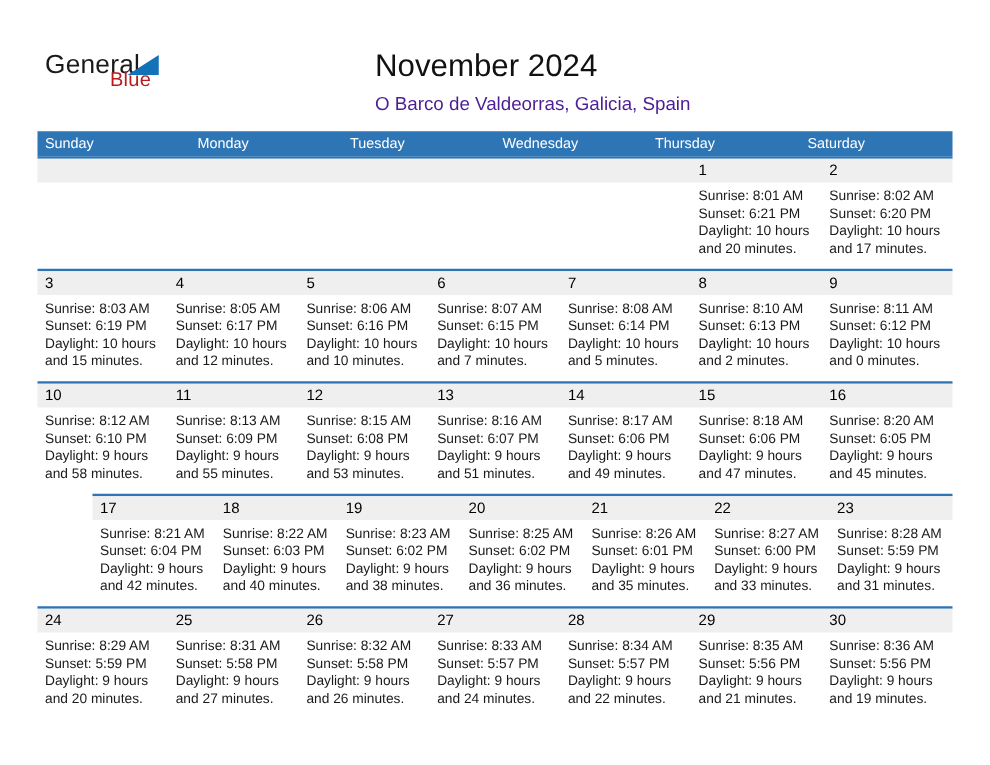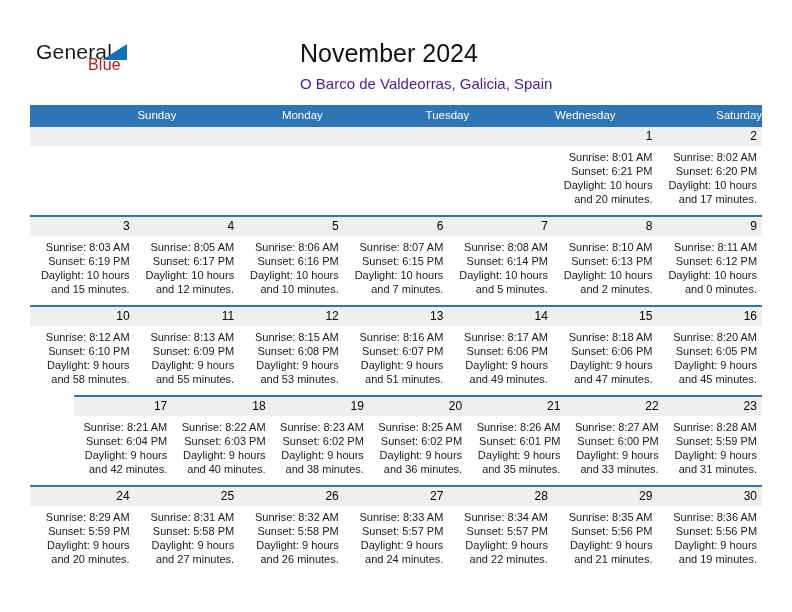--- a/index.html
+++ b/index.html
@@ -14,21 +14,21 @@
   .logo-triangle {
     position:absolute; left:66px; top:4px; width:0; height:0;
     border-bottom:16px solid #1371B8; border-left:25px solid transparent;
   }
   .logo-blue { position:absolute; left:52px; top:16px; font-size:16px; color:#b91c1c; letter-spacing:0.2px; }
   
   .titles { position:absolute; left:300px; right:16px; top:38px; text-align:left; }
   .title { font-size:25px; color:#111111; line-height:30px; }
   .subtitle { font-size:15px; color:#4c1d95; margin-top:7px; }
   
-  .cal { position:absolute; left:30px; top:105px; width:732px;text-align:right; }
+  .cal { position:absolute; left:30px; top:105px; width:732px; }
   .cal-head { display:flex; height:20px; }
   .cal-head-cell {
     flex:1 1 0; color:#ffffff; font-size:11.5px; line-height:20px; padding-left:6px;
     overflow:hidden; white-space:nowrap;
   }
   .week { position:relative; height:90px; border-top:2px solid #2E75B6; }
   .week-band { position:absolute; left:0; top:0; right:0; height:19px; background:#EFEFEF; }
   .week-cells { position:relative; display:flex; height:88px; }
   .day-cell { flex:1 1 0; padding:0 5px 0 6px; overflow:hidden; }
   .day-num { font-size:12px; line-height:19px; color:#000000; }
@@ -50,20 +50,21 @@
     <div class="title">November 2024</div>
     <div class="subtitle">O Barco de Valdeorras, Galicia, Spain</div>
   </div>
 
   <div class="cal">
     <div class="cal-head" id="cal-head" style="background: rgb(46, 117, 182);">
         <div class="cal-head-cell">Sunday</div>
         <div class="cal-head-cell">Monday</div>
         <div class="cal-head-cell">Tuesday</div>
         <div class="cal-head-cell">Wednesday</div>
+        <div class="cal-head-cell">Thursday</div>
         <div class="cal-head-cell">Saturday</div>
       </div>
     <div id="cal-body">
         <div class="week" style="border-top-color: rgb(46, 117, 182);">
           <div class="week-band" style="background: rgb(239, 239, 239);"></div>
           <div class="week-cells">
             <div class="day-cell"></div>
             <div class="day-cell"></div>
             <div class="day-cell"></div>
             <div class="day-cell"></div>

